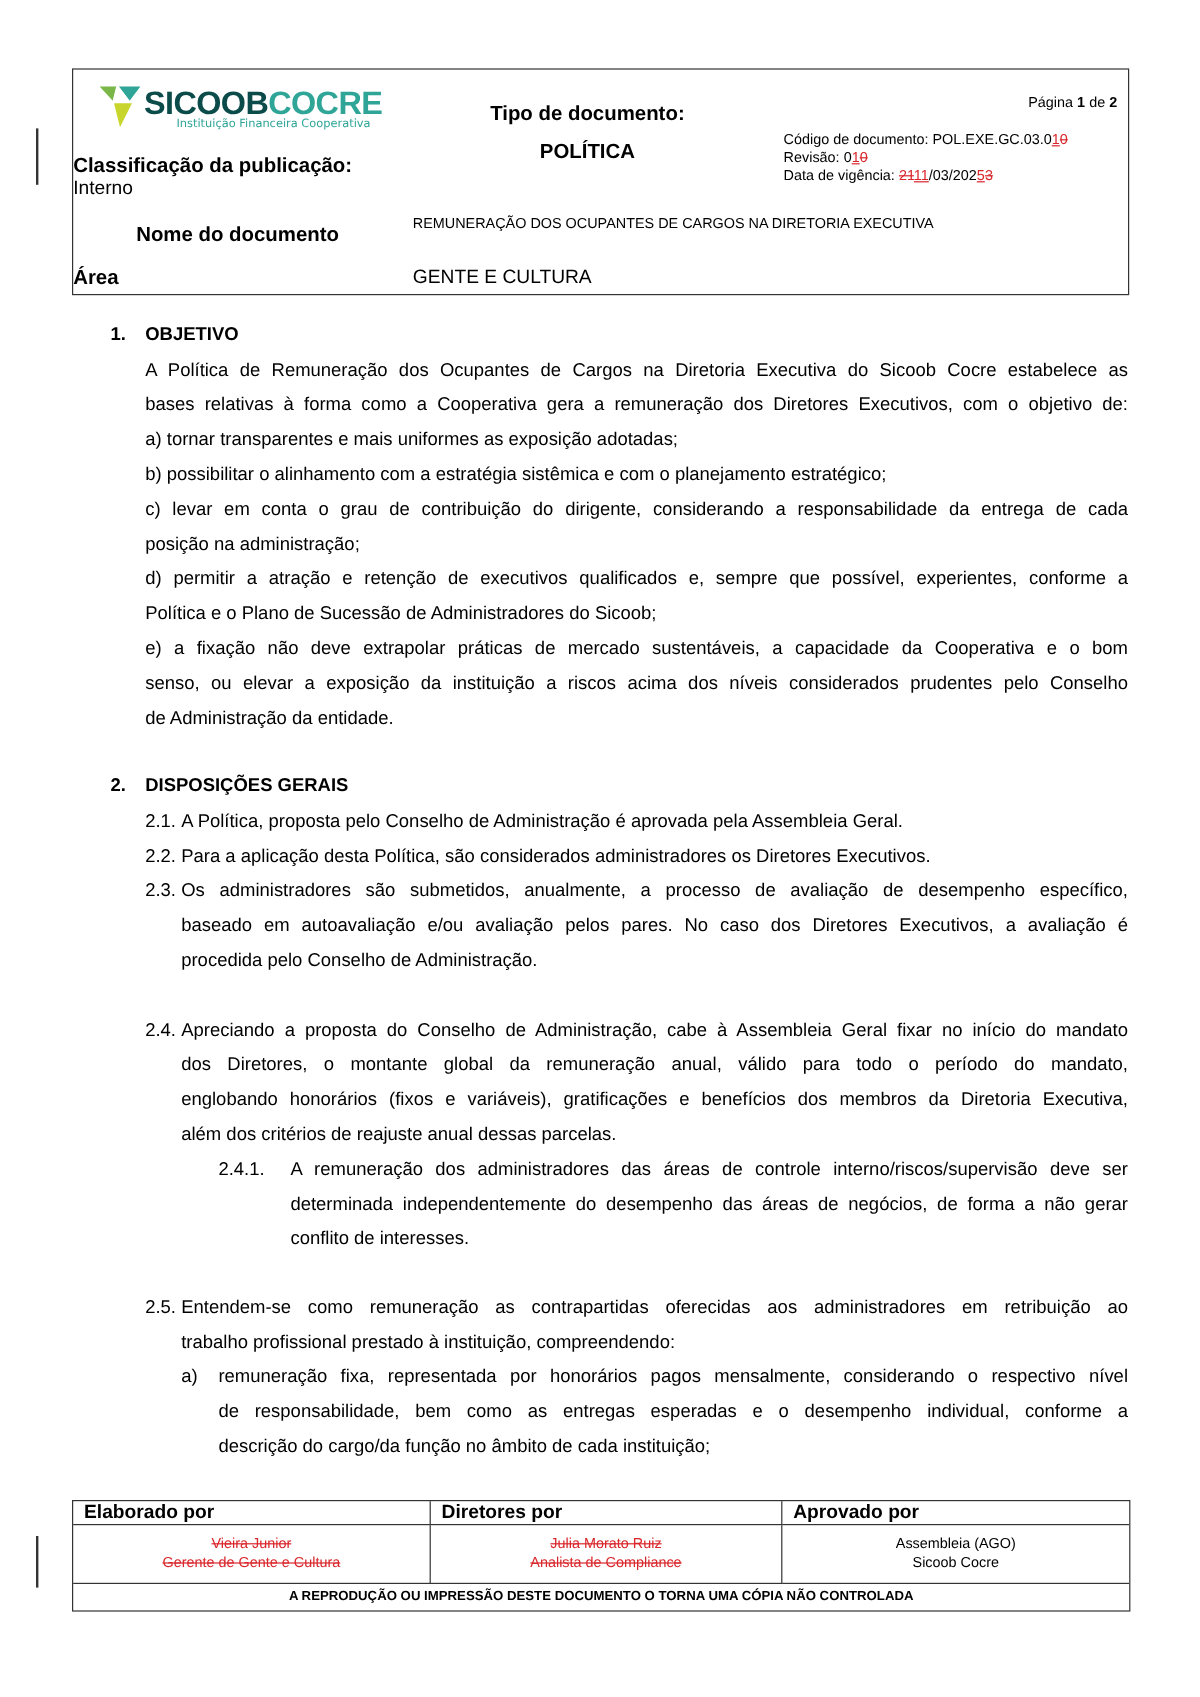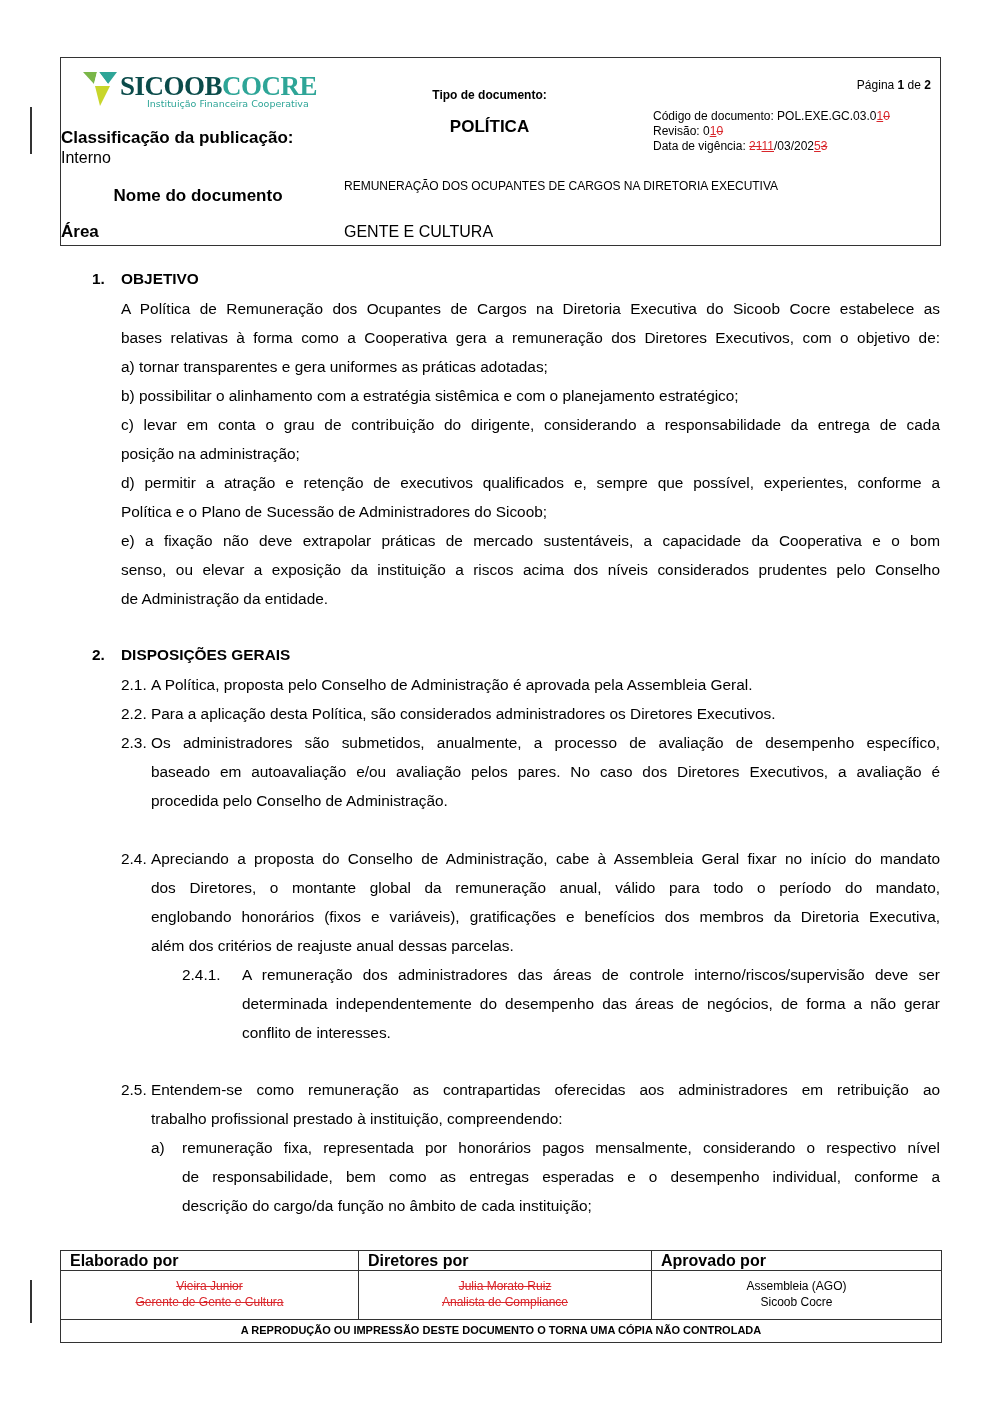--- a/index.html
+++ b/index.html
@@ -15,29 +15,29 @@
   .class-cell { left: 0; top: 62px; width: 274px; height: 54px; border-right-width: 1px; border-bottom-width: 1px; text-align: left; }
   .tipo-cell { left: 274px; top: 0; width: 309px; height: 116px; border-right-width: 1px; border-bottom-width: 1px; text-align: center; }
   .info-cell { left: 583px; top: 0; width: 297px; height: 116px; border-bottom-width: 1px; }
   .nome-label-cell { left: 0; top: 116px; width: 274px; height: 44px; border-right-width: 1px; border-bottom-width: 1px; text-align: center; }
   .nome-value-cell { left: 274px; top: 116px; width: 606px; height: 44px; border-bottom-width: 1px; }
   .area-label-cell { left: 0; top: 160px; width: 274px; height: 28px; border-right-width: 1px; text-align: left; }
   .area-value-cell { left: 274px; top: 160px; width: 606px; height: 28px; }
 
   .logo { position: absolute; left: 22px; top: 12px; width: 232px; height: 40px; }
   .logo svg { position: absolute; left: 0; top: 0; }
-  .logo-word { position: absolute; left: 37px; top: 2px; font-size: 27px; font-weight: bold; letter-spacing: -0.5px; line-height: 28px; font-family: Liberation Serif, serif; }
+  .logo-word { position: absolute; left: 37px; top: 2px; font-size: 27px; font-weight: bold; letter-spacing: -0.5px; line-height: 28px; font-family: Liberation Sans, sans-serif; }
   .logo-word .w1 { color: #0b4b4a; }
   .logo-word .w2 { color: #2ea597; font-weight: bold; }
   .logo-sub { position: absolute; left: 64px; top: 28px; font-size: 9.5px; color: #2ea597; font-family: "DejaVu Sans", sans-serif; }
 
   .class-title { font-size: 17px; font-weight: bold; margin-top: 8px; line-height: 20px; }
   .class-value { font-size: 16px; line-height: 19px; }
 
-  .tipo-title { font-size: 12px; font-weight: bold; margin-top: 27px; line-height: 20px; }
+  .tipo-title { font-size: 17px; font-weight: bold; margin-top: 27px; line-height: 20px; }
   .tipo-value { font-size: 17px; font-weight: bold; margin-top: 12px; line-height: 20px; }
 
   .page-no { position: absolute; right: 10px; top: 20px; font-size: 12px; }
   .info-lines { position: absolute; left: 9px; top: 51px; font-size: 12px; line-height: 15px; }
   .ins { color: #d9262b; text-decoration: underline; }
   .del { color: #d9262b; text-decoration: line-through; }
 
   .nome-label { font-size: 17px; font-weight: bold; line-height: 44px; }
   .nome-value { font-size: 12px; line-height: 19px; padding: 3px 8px 0 9px; }
   .area-label { font-size: 17px; font-weight: bold; line-height: 27px; }
@@ -107,21 +107,21 @@
   </div>
 </div>
 
 <div class="body-text">
 
   <div class="sec-num" style="left:92px;top:270px;">1.</div>
   <div class="sec-title" style="left:121px;top:270px;">OBJETIVO</div>
 
   <div class="line just" style="left:121px;top:299px;width:819px;">A Política de Remuneração dos Ocupantes de Cargos na Diretoria Executiva do Sicoob Cocre estabelece as</div>
   <div class="line just" style="left:121px;top:328px;width:819px;">bases relativas à forma como a Cooperativa gera a remuneração dos Diretores Executivos, com o objetivo de:</div>
-  <div class="line" style="left:121px;top:357px;">a) tornar transparentes e gera uniformes as práticas adotadas;</div>
+  <div class="line" style="left:121px;top:357px;">a) tornar transparentes e mais uniformes as exposição adotadas;</div>
   <div class="line" style="left:121px;top:386px;">b) possibilitar o alinhamento com a estratégia sistêmica e com o planejamento estratégico;</div>
   <div class="line just" style="left:121px;top:415px;width:819px;">c) levar em conta o grau de contribuição do dirigente, considerando a responsabilidade da entrega de cada</div>
   <div class="line" style="left:121px;top:444px;">posição na administração;</div>
   <div class="line just" style="left:121px;top:473px;width:819px;">d) permitir a atração e retenção de executivos qualificados e, sempre que possível, experientes, conforme a</div>
   <div class="line" style="left:121px;top:502px;">Política e o Plano de Sucessão de Administradores do Sicoob;</div>
   <div class="line just" style="left:121px;top:531px;width:819px;">e) a fixação não deve extrapolar práticas de mercado sustentáveis, a capacidade da Cooperativa e o bom</div>
   <div class="line just" style="left:121px;top:560px;width:819px;">senso, ou elevar a exposição da instituição a riscos acima dos níveis considerados prudentes pelo Conselho</div>
   <div class="line" style="left:121px;top:589px;">de Administração da entidade.</div>
 
   <div class="sec-num" style="left:92px;top:646px;">2.</div>

